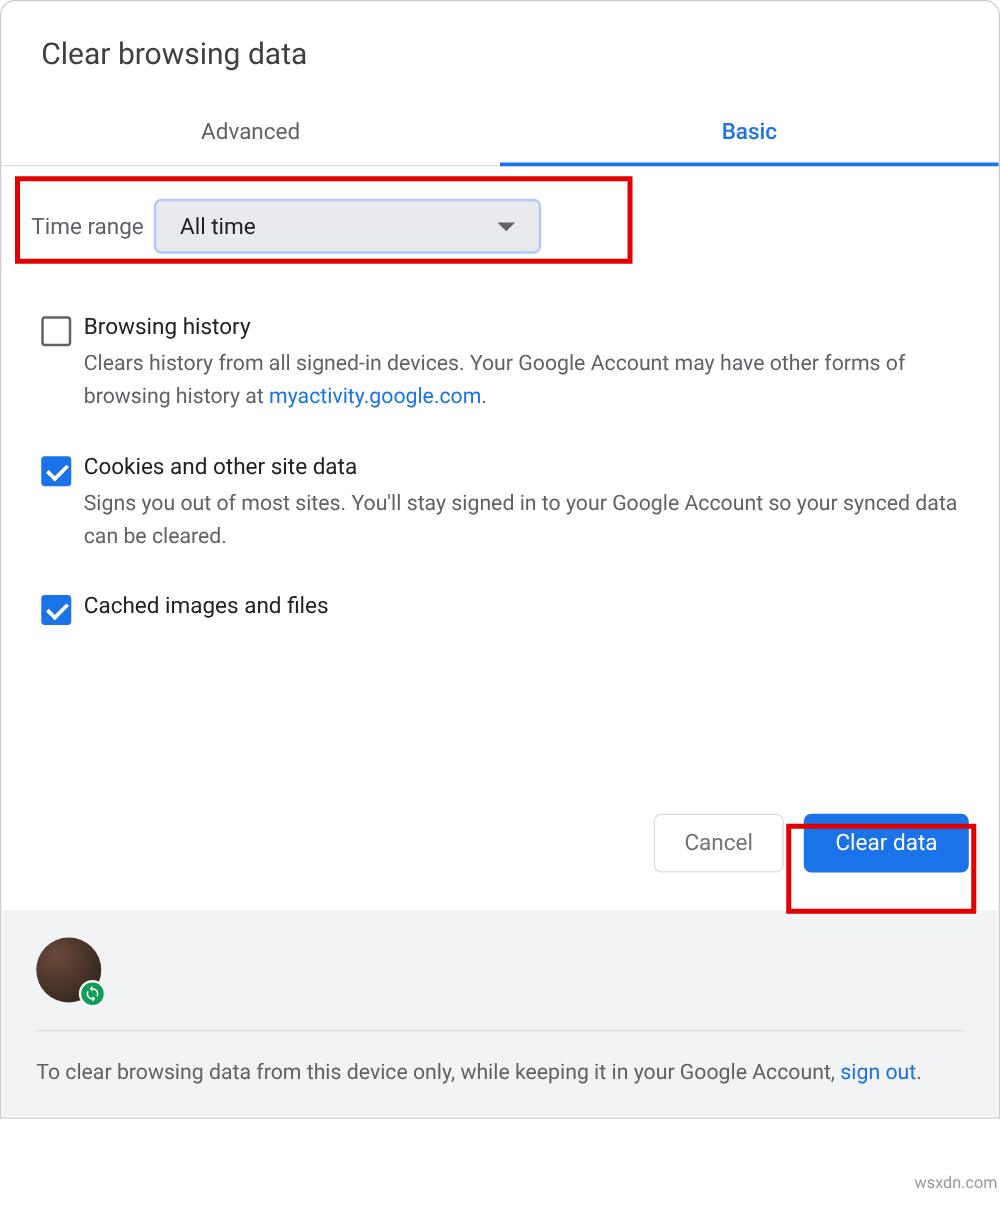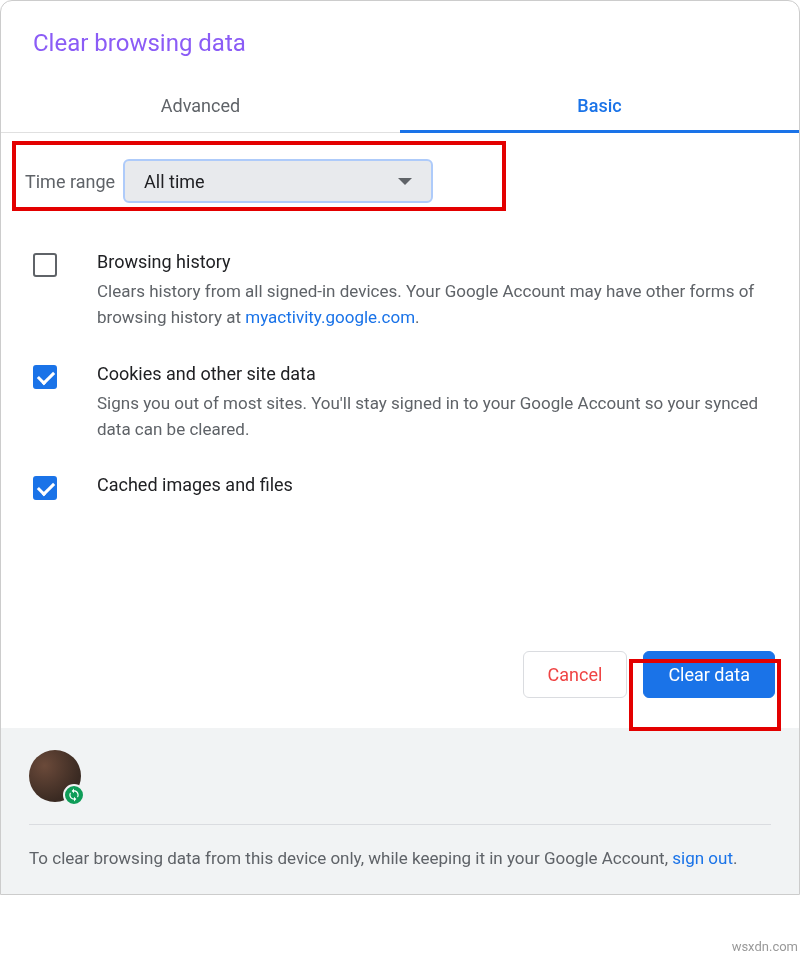--- a/index.html
+++ b/index.html
@@ -13,21 +13,21 @@
     position: relative;
   }
   .dialog {
     width: 800px;
     border: 1px solid #ccc;
     border-radius: 12px 12px 0 0;
     overflow: hidden;
   }
   .title {
     font-size: 24px;
-    color: #8b5cf6;
+    color: #404040;
     padding: 28px 0 24px 32px;
     font-weight: 400;
   }
   .tabs {
     display: flex;
     border-bottom: 1px solid #e0e0e0;
   }
   .tab {
     flex: 1;
     text-align: center;
@@ -83,21 +83,21 @@
     border-left: 7px solid transparent;
     border-right: 7px solid transparent;
     border-top: 7px solid #5f6368;
   }
   .options {
     padding: 12px 32px 0 32px;
   }
   .option {
     display: flex;
     align-items: flex-start;
-    gap: 40px;
+    gap: 10px;
     padding: 10px 0 22px 0;
   }
   .checkbox {
     margin-top: 2px;
     width: 24px; height: 24px;
     border: 2px solid #5f6368;
     border-radius: 3px;
     flex-shrink: 0;
     cursor: pointer;
     position: relative;
@@ -136,21 +136,21 @@
   .btn {
     border-radius: 6px;
     padding: 12px 24px;
     font-size: 18px;
     cursor: pointer;
     font-family: inherit;
   }
   .btn-secondary {
     background: #fff;
     border: 1px solid #dadce0;
-    color: #ef4444;
+    color: #737373;
   }
   .btn-primary {
     background: #1a73e8;
     border: 1px solid #1a73e8;
     color: #fff;
   }
   .footer {
     background: #f1f3f4;
     padding: 22px 28px 22px 28px;
   }

